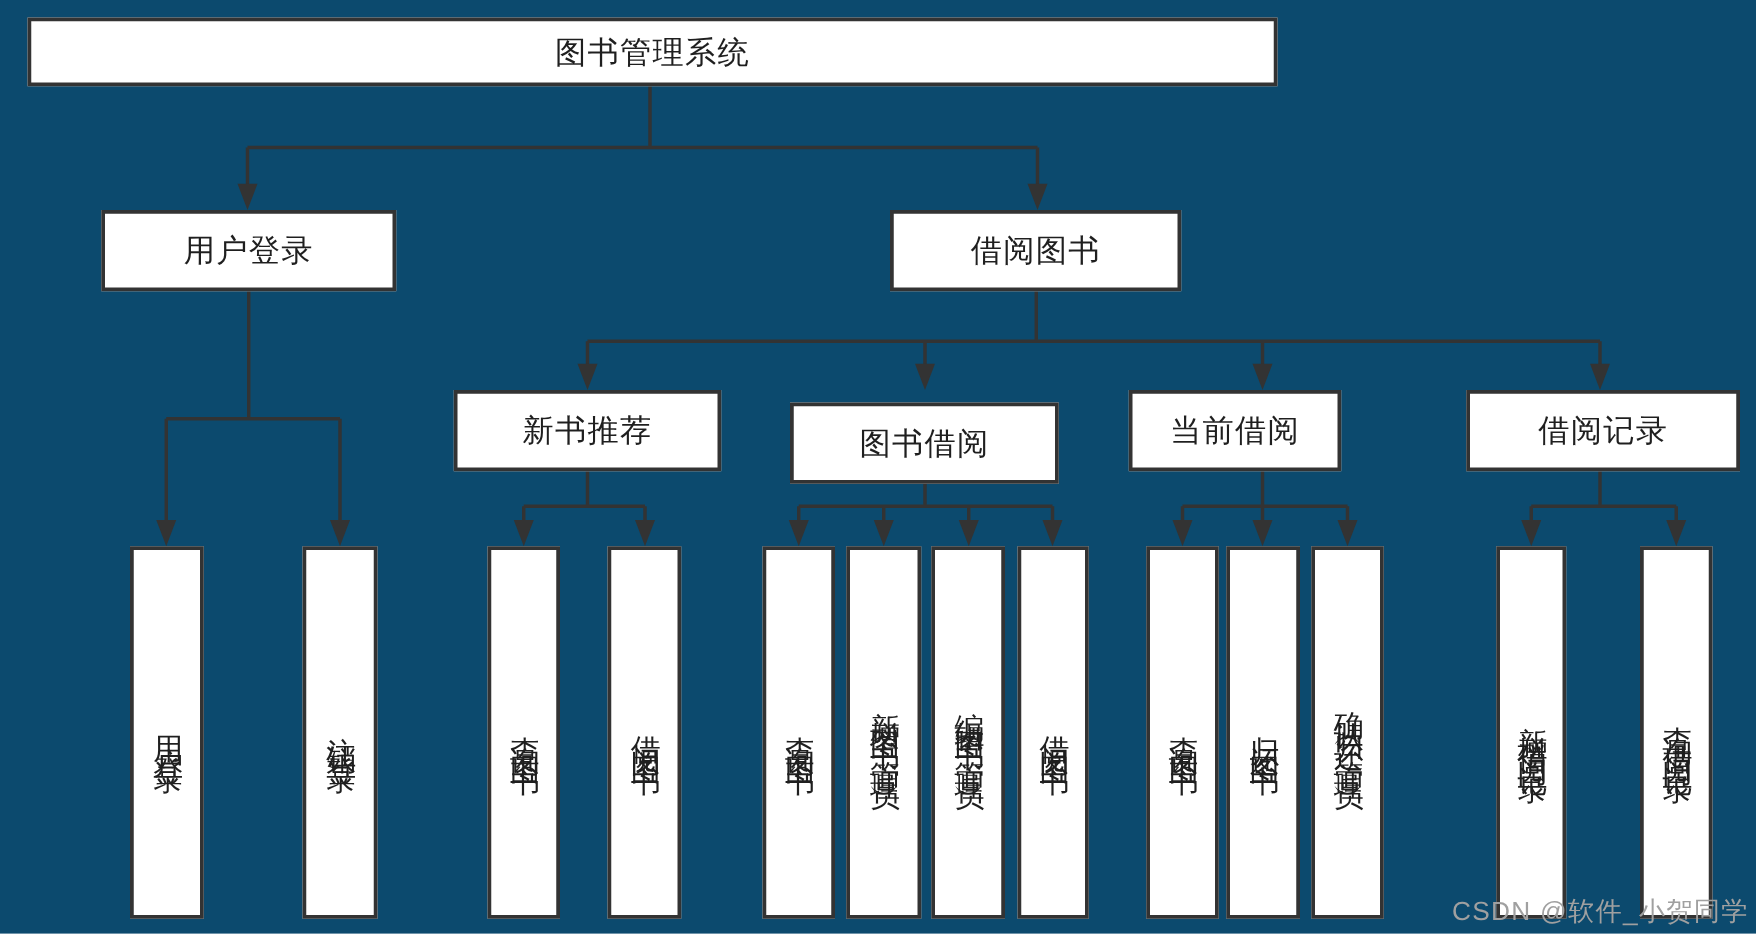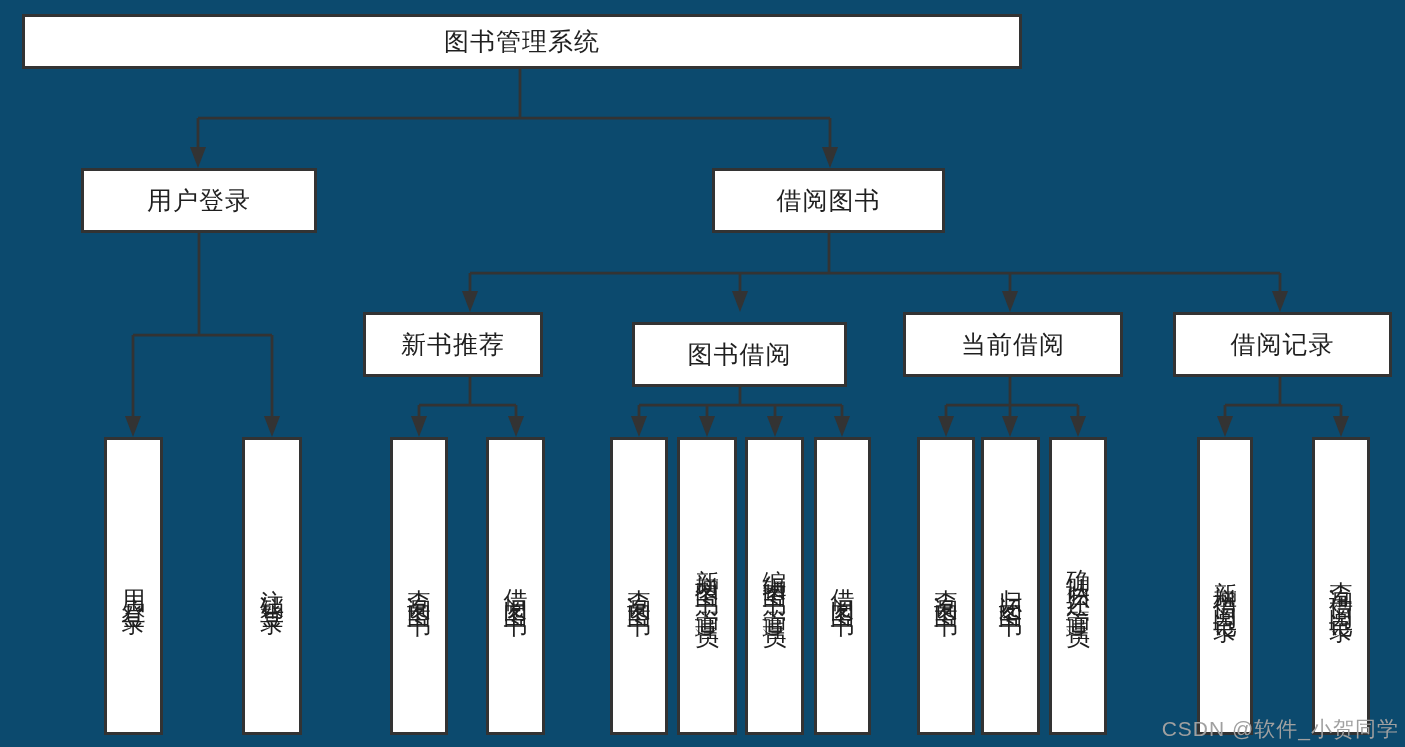--- a/index.html
+++ b/index.html
@@ -112,27 +112,27 @@
     <span>图书管理系统</span>
   </div>
 
   <div class="node" style="left:81px; top:168px; width:236px; height:65px;">
     <span>用户登录</span>
   </div>
   <div class="node" style="left:712px; top:168px; width:233px; height:65px;">
     <span>借阅图书</span>
   </div>
 
-  <div class="node" style="left:363px; top:312px; width:180px; height:65px;">
+  <div class="node" style="left:363px; top:312px; width:214px; height:65px;">
     <span>新书推荐</span>
   </div>
   <div class="node" style="left:632px; top:322px; width:215px; height:65px;">
     <span>图书借阅</span>
   </div>
-  <div class="node" style="left:903px; top:312px; width:220px; height:65px;">
+  <div class="node" style="left:903px; top:312px; width:170px; height:65px;">
     <span>当前借阅</span>
   </div>
   <div class="node" style="left:1173px; top:312px; width:219px; height:65px;">
     <span>借阅记录</span>
   </div>
 
   <div class="node leaf" style="left:104px; width:59px;">
     <span class="vtext">用户登录</span>
   </div>
   <div class="node leaf" style="left:242px; width:60px;">

